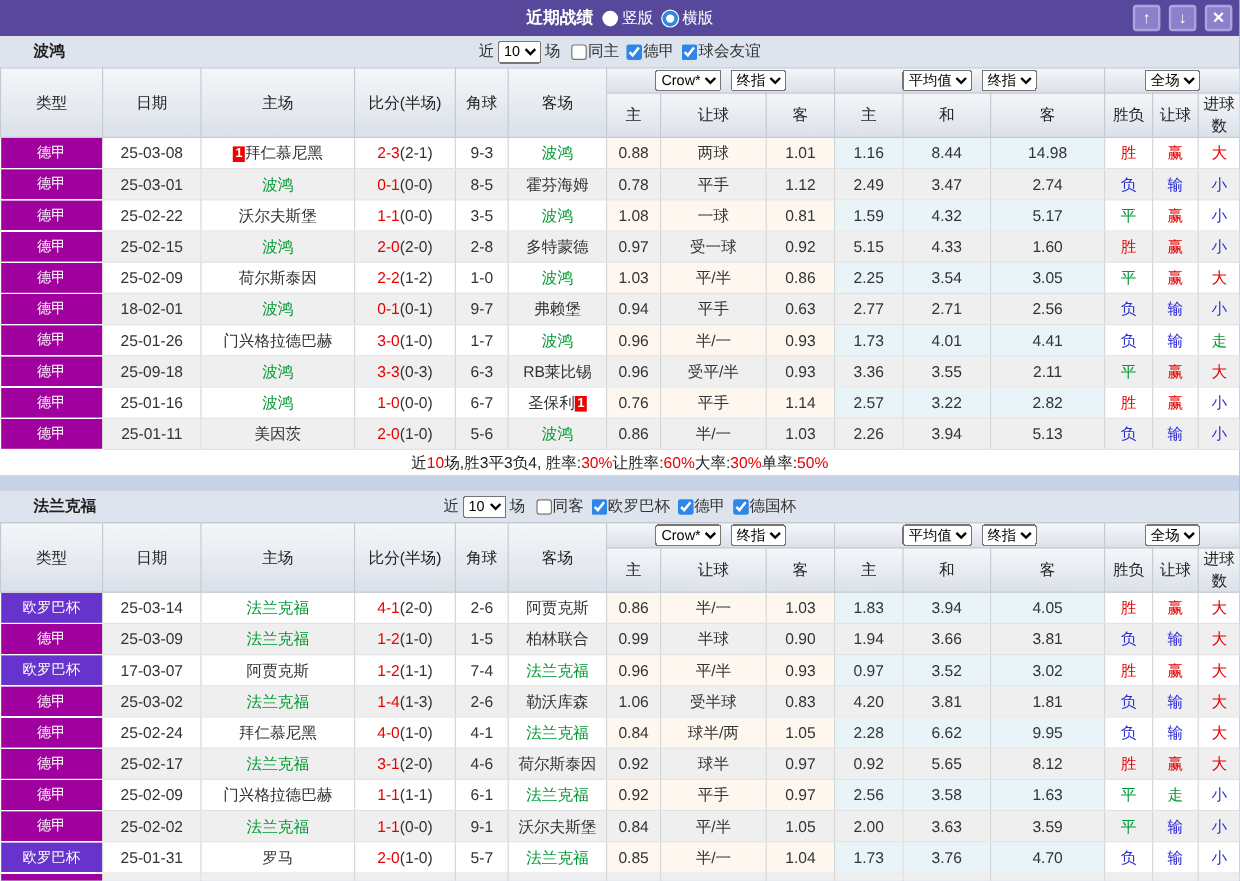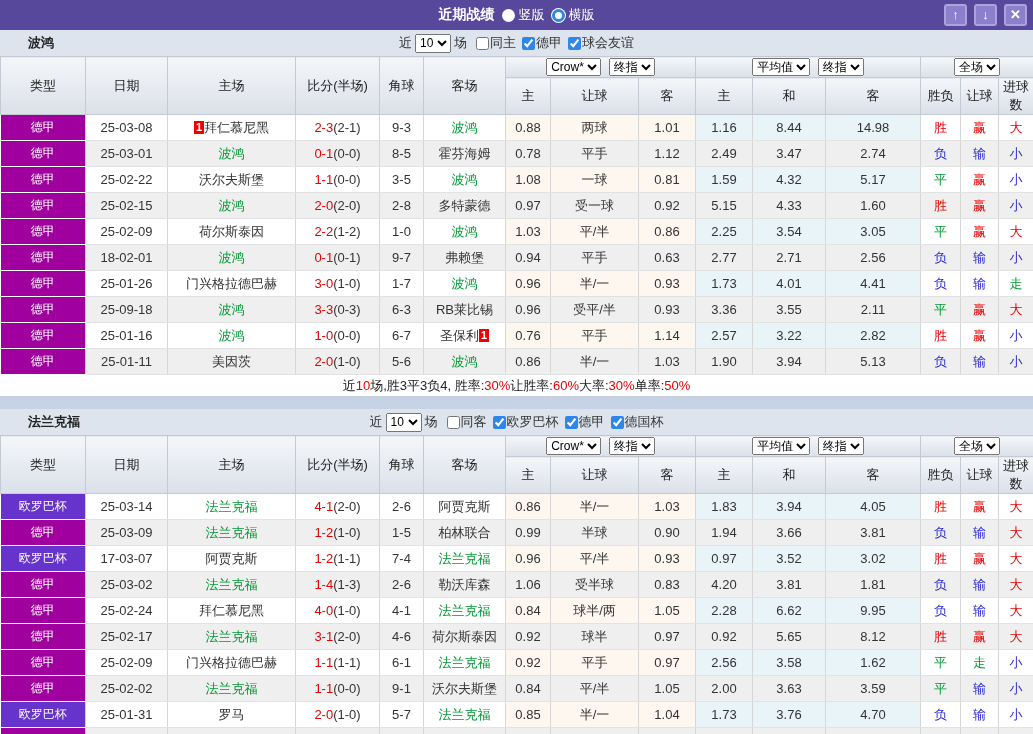--- a/index.html
+++ b/index.html
@@ -297,21 +297,21 @@
             <tr>
               <td class="league" style="background: rgb(160, 0, 158);">德甲</td>
               <td>25-01-11</td>
               <td><span>美因茨</span></td>
               <td><span class="ft">2-0</span><span class="ht">(1-0)</span></td>
               <td>5-6</td>
               <td><span class="green-team">波鸿</span></td>
               <td class="warm">0.86</td>
               <td class="warm">半/一</td>
               <td class="warm">1.03</td>
-              <td class="blue">1.90</td>
+              <td class="blue">2.26</td>
               <td class="blue">3.94</td>
               <td class="blue">5.13</td>
               <td style="color: rgb(42, 42, 212);">负</td>
               <td style="color: rgb(42, 42, 212);">输</td>
               <td style="color: rgb(42, 42, 212);">小</td>
             </tr>
           </tbody>
     </table>
     <div class="summary-row">
           <span>近</span>
@@ -512,21 +512,21 @@
               <td>25-02-09</td>
               <td><span>门兴格拉德巴赫</span></td>
               <td><span class="ft">1-1</span><span class="ht">(1-1)</span></td>
               <td>6-1</td>
               <td><span class="green-team">法兰克福</span></td>
               <td class="warm">0.92</td>
               <td class="warm">平手</td>
               <td class="warm">0.97</td>
               <td class="blue">2.56</td>
               <td class="blue">3.58</td>
-              <td class="blue">1.62</td>
+              <td class="blue">1.63</td>
               <td style="color: rgb(0, 153, 51);">平</td>
               <td style="color: rgb(0, 153, 51);">走</td>
               <td style="color: rgb(42, 42, 212);">小</td>
             </tr>
             <tr>
               <td class="league" style="background: rgb(160, 0, 158);">德甲</td>
               <td>25-02-02</td>
               <td><span class="green-team">法兰克福</span></td>
               <td><span class="ft">1-1</span><span class="ht">(0-0)</span></td>
               <td>9-1</td>

